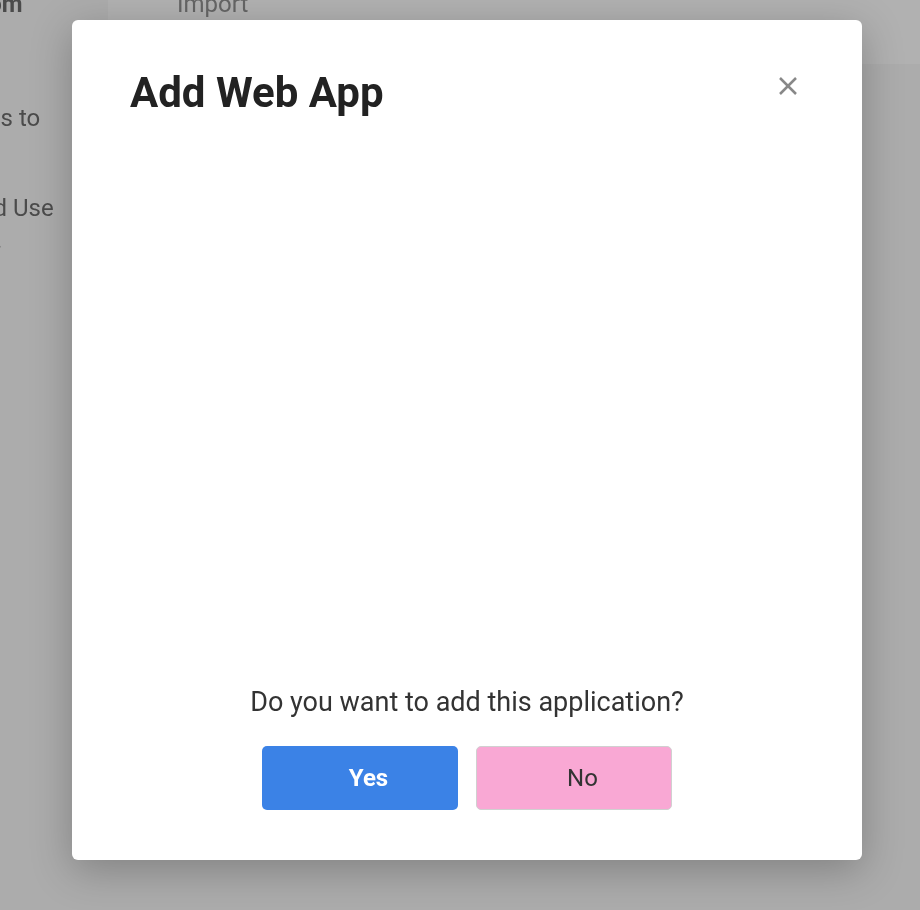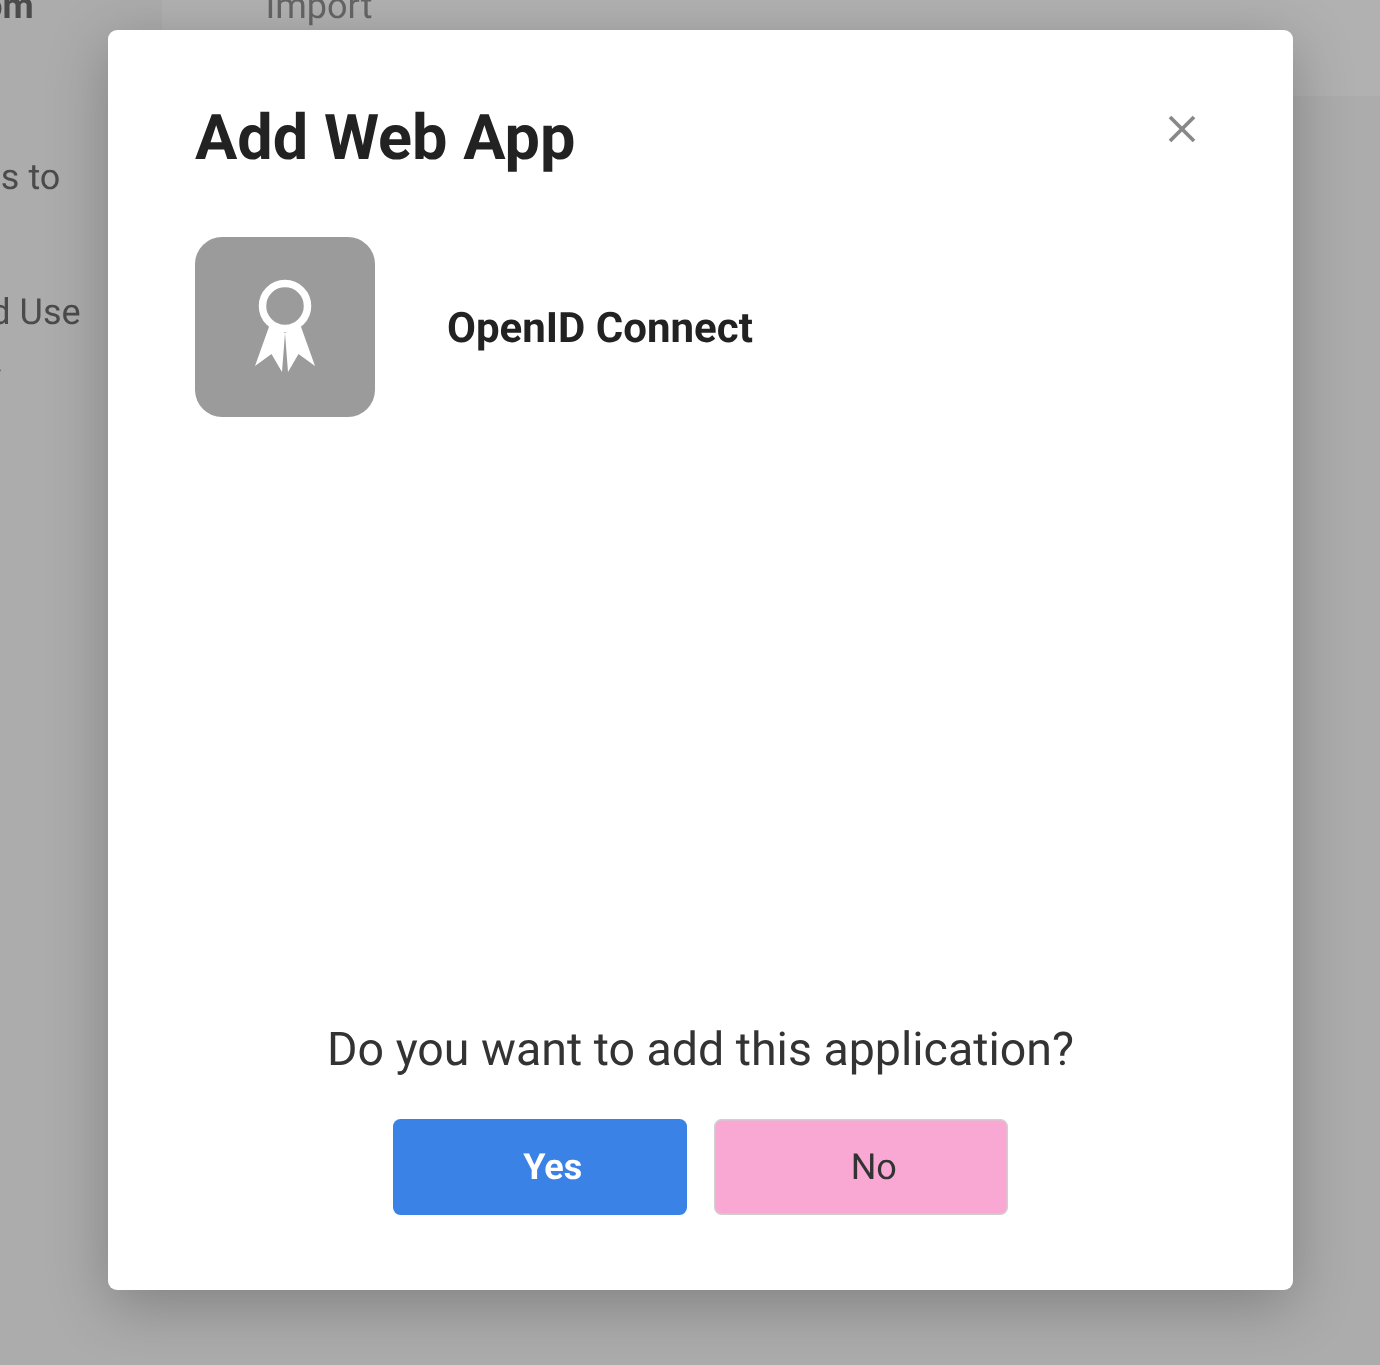--- a/index.html
+++ b/index.html
@@ -120,21 +120,21 @@
       color: #333;
       line-height: 1.3;
     }
     .spacer {
       flex: 1;
     }
     .footer {
       text-align: center;
     }
     .footer-question {
-      font-size: 31px;
+      font-size: 27px;
       color: #333;
       margin-bottom: 28px;
     }
     .btn-row {
       display: flex;
       justify-content: center;
       gap: 18px;
     }
     .btn {
       min-width: 196px;
@@ -179,30 +179,20 @@
     <div class="modal-header">
       <h1 class="modal-title">Add Web App</h1>
       <button class="close-btn">
         <svg viewBox="0 0 24 24">
           <line x1="4" y1="4" x2="20" y2="20" stroke="#888" stroke-width="2.5"></line>
           <line x1="20" y1="4" x2="4" y2="20" stroke="#888" stroke-width="2.5"></line>
         </svg>
       </button>
     </div>
 
-    <div class="app-row">
-      <div class="app-icon-wrap">
-        <svg viewBox="0 0 80 80">
-          <circle cx="40" cy="26" r="15" fill="none" stroke="#fff" stroke-width="5"></circle>
-          <path d="M 30 38 L 20 66 L 31 58 L 38 70 L 40 44 Z" fill="#fff"></path>
-          <path d="M 50 38 L 60 66 L 49 58 L 42 70 L 40 44 Z" fill="#fff"></path>
-        </svg>
-      </div>
-      <div class="app-name">OpenID Connect</div>
-    </div>
 
     <div class="desc-section">
     </div>
 
     <div class="spacer"></div>
 
     <div class="footer">
       <div class="footer-question">Do you want to add this application?</div>
       <div class="btn-row">
         <button class="btn btn-primary">Yes</button>

